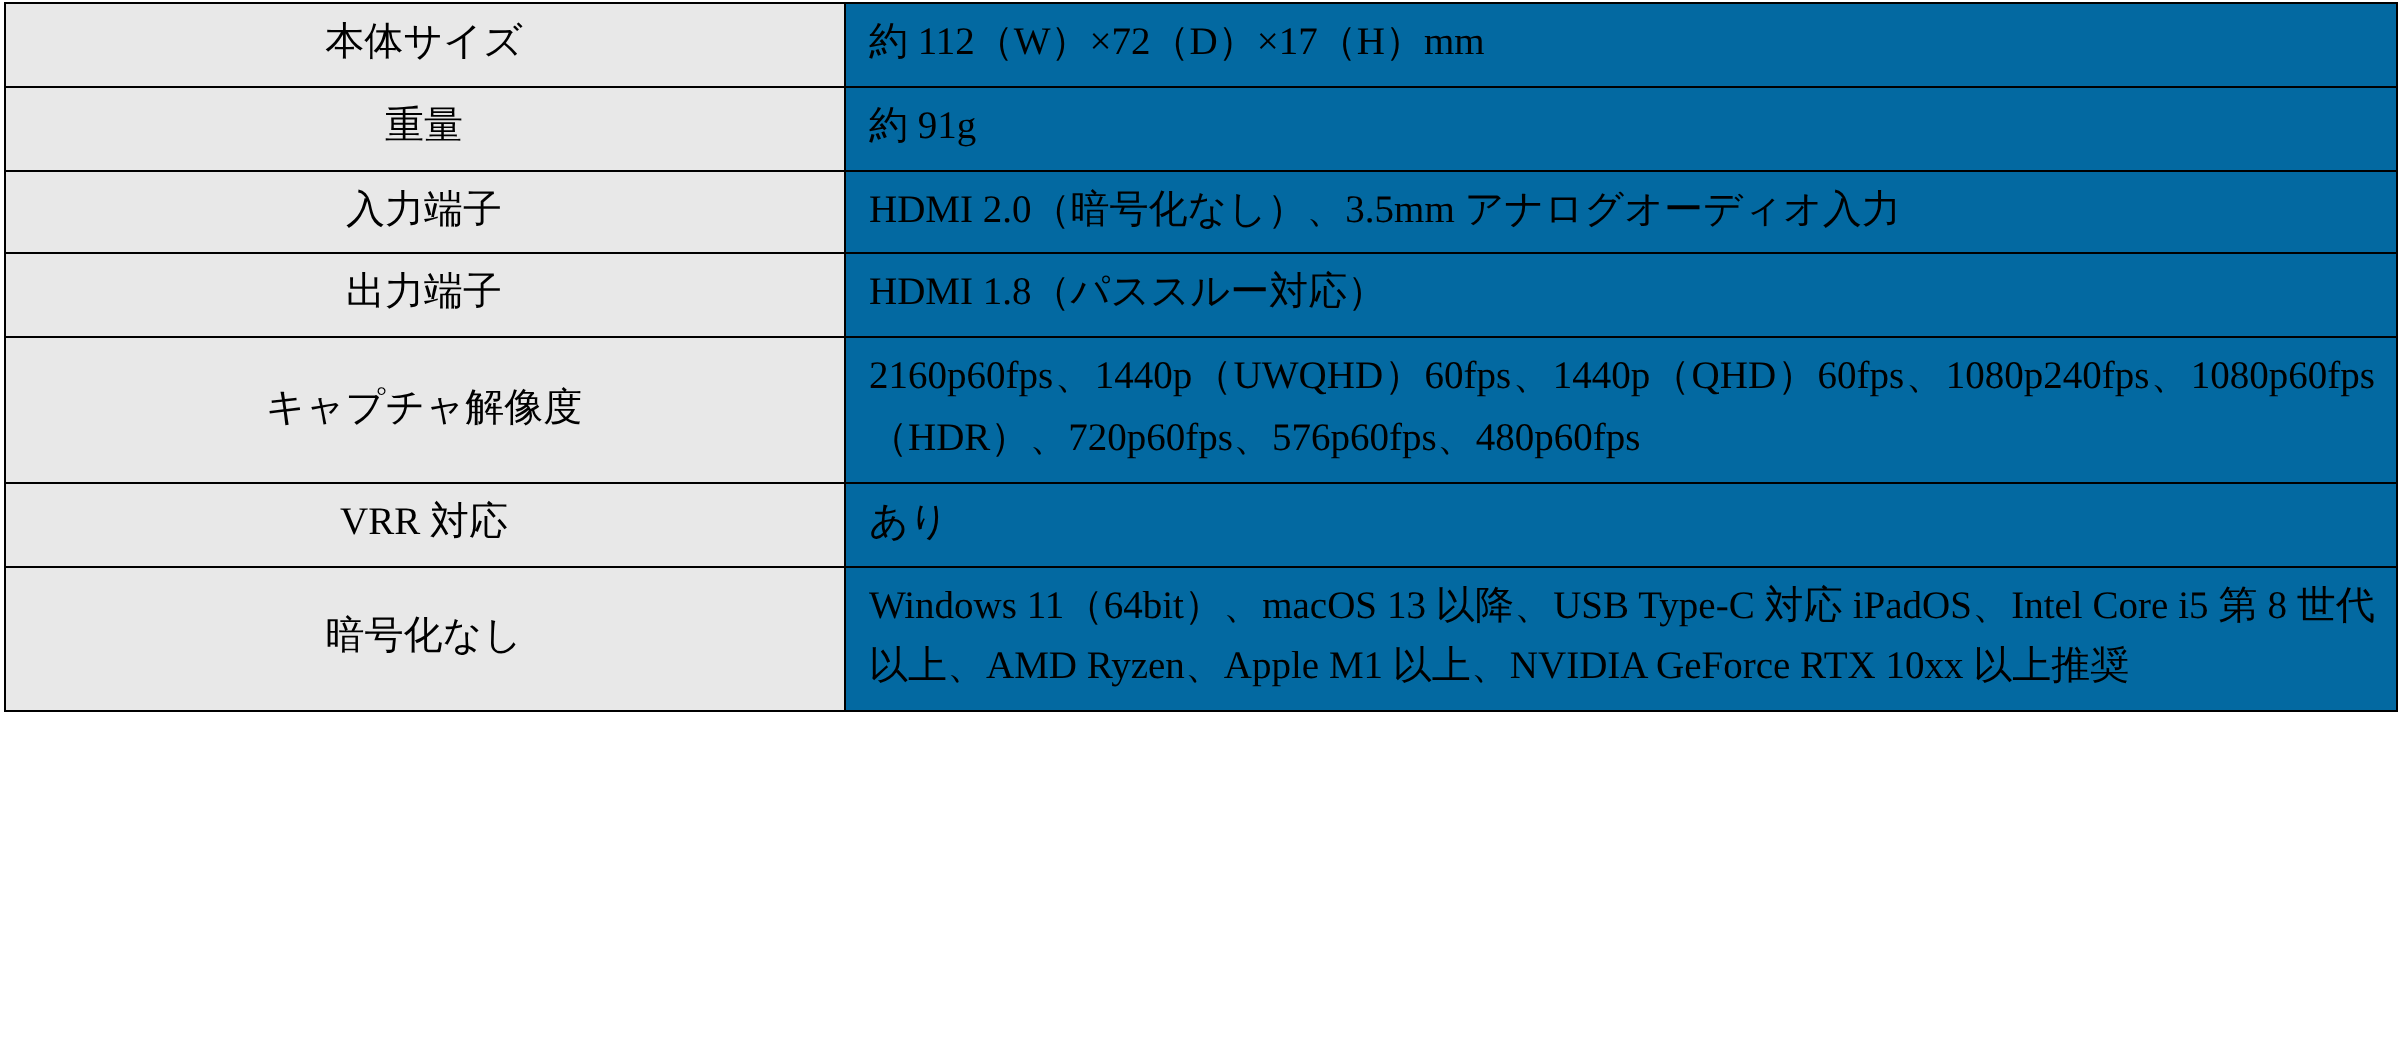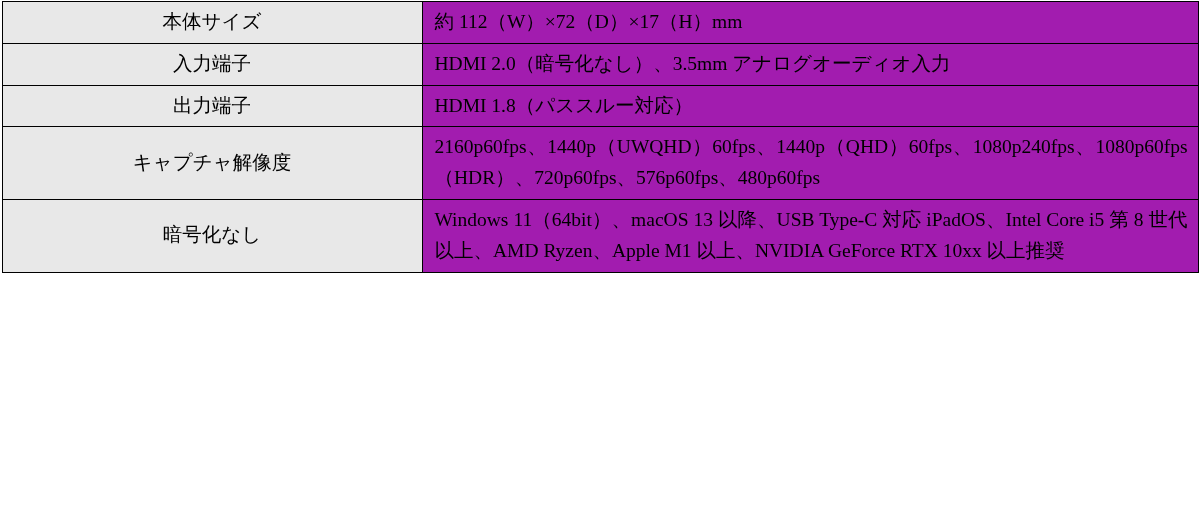--- a/index.html
+++ b/index.html
@@ -37,21 +37,21 @@
     font-size: 19.5px;
     line-height: 1.58;
   }
   td.label {
     background: #e8e8e8;
     text-align: center;
     padding: 5px 8px;
     white-space: nowrap;
   }
   td.value {
-    background: #a21caf;
+    background: #0369a1;
     text-align: left;
     padding: 5px 10px 5px 12px;
   }
   td.value .cellwrap {
     display: block;
     text-align: justify;
     text-justify: inter-character;
   }
   
   tr.tall td.value .cellwrap {
@@ -68,37 +68,49 @@
       <col class="c-value">
     </colgroup>
     <tbody>
       <tr>
         <td class="label">本体サイズ</td>
         <td class="value">
             <span class="cellwrap">約 112（W）×72（D）×17（H）mm</span>
           </td>
       </tr>
       <tr>
+        <td class="label">重量</td>
+        <td class="value">
+            <span class="cellwrap">約 91g</span>
+          </td>
+      </tr>
+      <tr>
         <td class="label">入力端子</td>
         <td class="value">
             <span class="cellwrap">HDMI 2.0（暗号化なし）、3.5mm アナログオーディオ入力</span>
           </td>
       </tr>
       <tr>
         <td class="label">出力端子</td>
         <td class="value">
             <span class="cellwrap">HDMI 1.8（パススルー対応）</span>
           </td>
       </tr>
       <tr class="tall">
         <td class="label">キャプチャ解像度</td>
         <td class="value">
             <span class="cellwrap">2160p60fps、1440p（UWQHD）60fps、1440p（QHD）60fps、1080p240fps、1080p60fps（HDR）、720p60fps、576p60fps、480p60fps</span>
           </td>
       </tr>
+      <tr>
+        <td class="label">VRR 対応</td>
+        <td class="value">
+            <span class="cellwrap">あり</span>
+          </td>
+      </tr>
       <tr class="tall">
         <td class="label">暗号化なし</td>
         <td class="value">
             <span class="cellwrap">Windows 11（64bit）、macOS 13 以降、USB Type-C 対応 iPadOS、Intel Core i5 第 8 世代以上、AMD Ryzen、Apple M1 以上、NVIDIA GeForce RTX 10xx 以上推奨</span>
           </td>
       </tr>
     </tbody>
   </table>
 </div>
 

